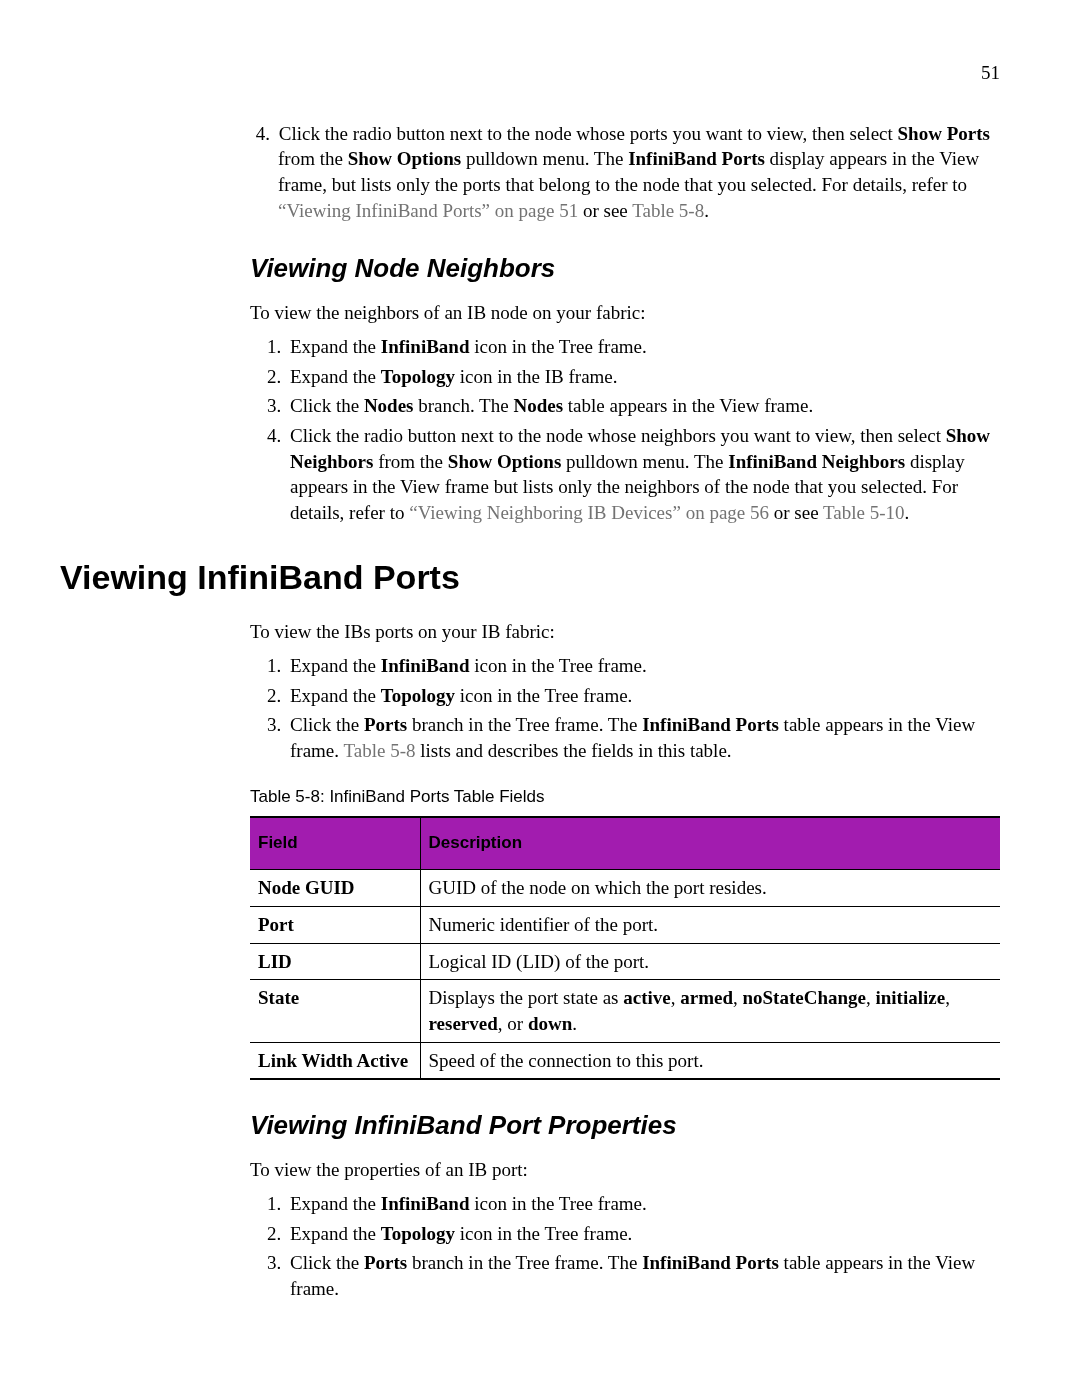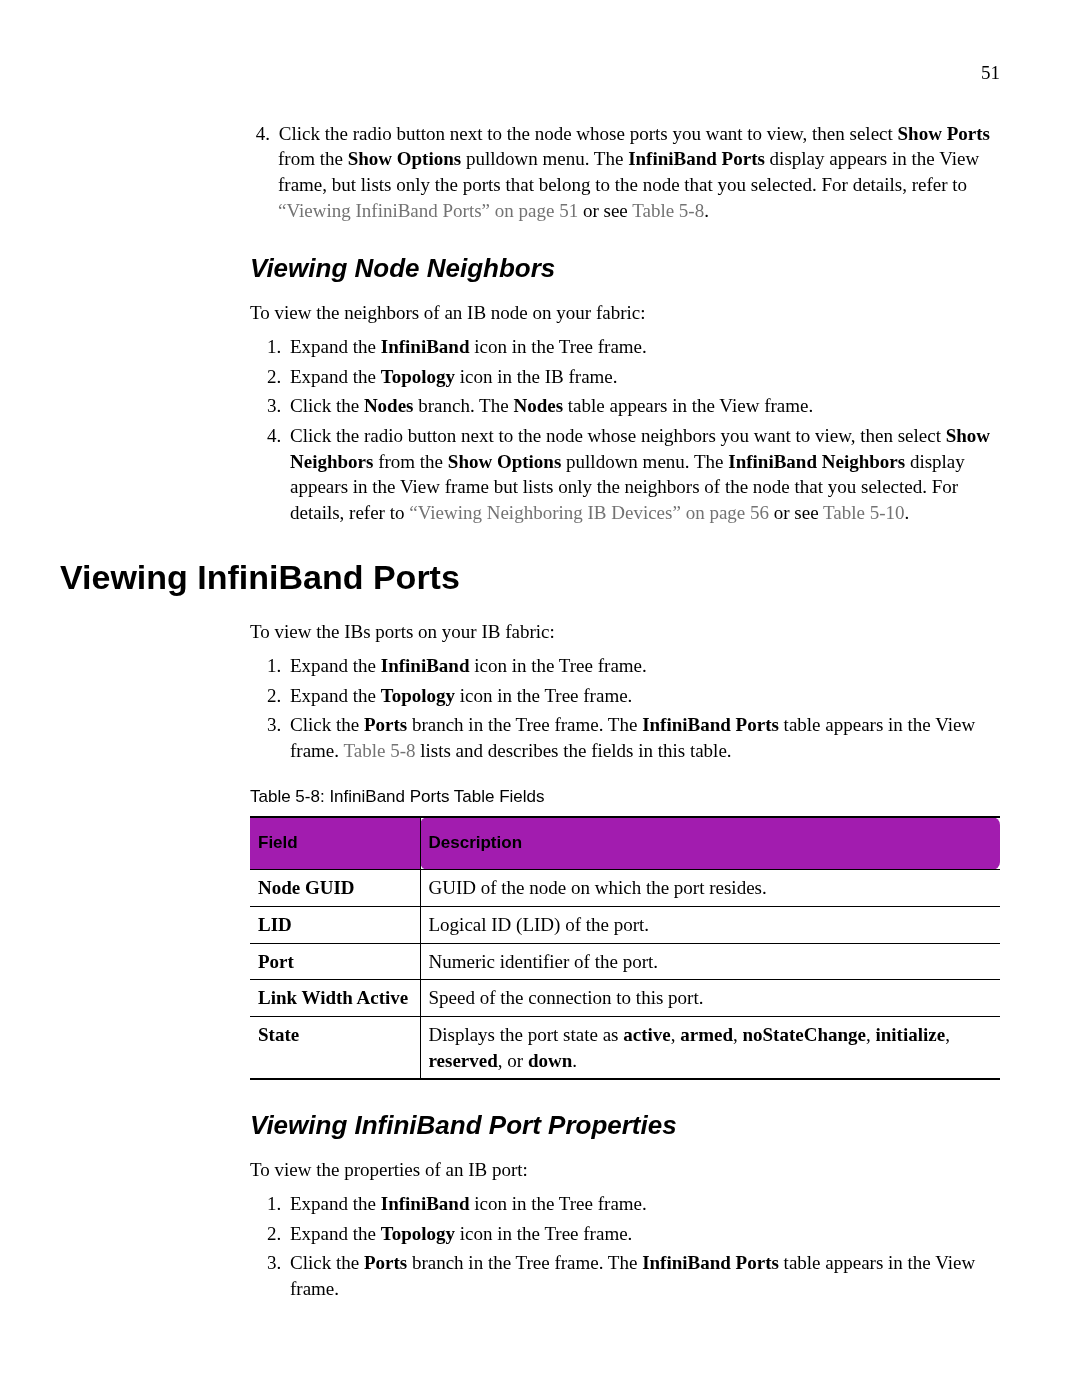--- a/index.html
+++ b/index.html
@@ -89,21 +89,21 @@
   }
   table.data td.field {
     font-weight: 700;
     width: 170px;
     white-space: nowrap;
   }
   table.data td.desc b { font-weight: 700; }
   table.data tr td:first-child,
   table.data tr th:first-child { border-left: none; }
   table.data tr td:last-child,
-  table.data tr th:last-child { border-right: none; border-radius: 8px; }
+  table.data tr th:last-child { border-right: none; }
 </style>
 </head>
 <body>
 
 <div class="page">
 
   <div class="pagenum">51</div>
 
   <div class="indent-block">
     <div class="continued-item">
@@ -155,37 +155,37 @@
           <th>Field</th>
           <th>Description</th>
         </tr>
       </thead>
       <tbody>
         <tr>
           <td class="field">Node GUID</td>
           <td class="desc">GUID of the node on which the port resides.</td>
         </tr>
         <tr>
+          <td class="field">Port</td>
+          <td class="desc">Numeric identifier of the port.</td>
+        </tr>
+        <tr>
           <td class="field">LID</td>
           <td class="desc">Logical ID (LID) of the port.</td>
-        </tr>
-        <tr>
-          <td class="field">Port</td>
-          <td class="desc">Numeric identifier of the port.</td>
-        </tr>
-        <tr>
-          <td class="field">Link Width Active</td>
-          <td class="desc">Speed of the connection to this port.</td>
         </tr>
         <tr>
           <td class="field">State</td>
           <td class="desc">
             <span>Displays the port state as </span><b>active</b><span>, </span><b>armed</b><span>, </span><b>noStateChange</b><span>, </span><b>initialize</b><span>, </span><b>reserved</b><span>, or </span><b>down</b><span>.</span>
           </td>
         </tr>
+        <tr>
+          <td class="field">Link Width Active</td>
+          <td class="desc">Speed of the connection to this port.</td>
+        </tr>
       </tbody>
     </table>
 
     <div class="h2">Viewing InfiniBand Port Properties</div>
     <div class="intro">To view the properties of an IB port:</div>
     <ol class="steps">
       <li>
         <span>Expand the </span><b>InfiniBand</b><span> icon in the Tree frame.</span>
       </li>
       <li>

